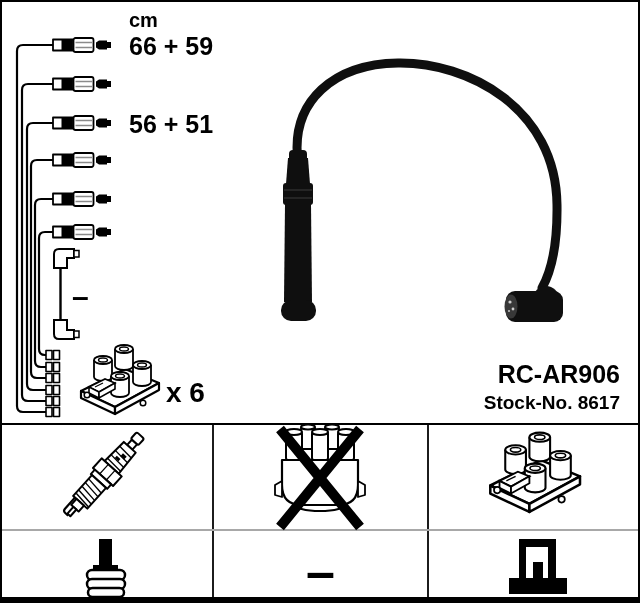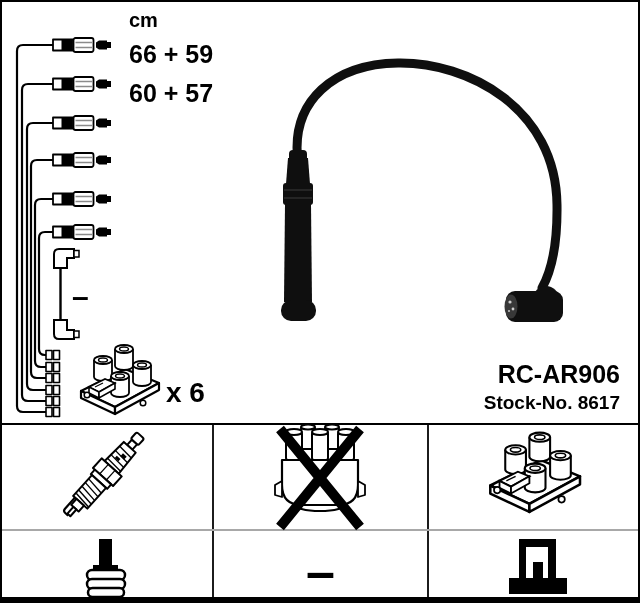--- a/index.html
+++ b/index.html
@@ -15,21 +15,21 @@
     border-left:2px solid #000;border-right:2px solid #000;
     border-top:2px solid #000;border-bottom:6px solid #000;}
   .vdiv{position:absolute;top:425px;height:172px;width:2px;background:#1c1c1c;z-index:1;}
   .vdiv.v1{left:212px;} .vdiv.v2{left:427px;}
   .hdiv{position:absolute;top:529px;left:2px;width:636px;height:2px;background:#a8a8a8;z-index:1;}
   
   svg.art{position:absolute;left:0;top:0;z-index:2;}
   
   .txt{position:absolute;z-index:3;font-weight:bold;white-space:nowrap;}
   .unit-label{left:129px;top:8px;font-size:20px;line-height:24px;}
-  .len{left:129px;font-size:25px;line-height:28px;letter-spacing:0px;margin-top:8px;}
+  .len{left:129px;font-size:25px;line-height:28px;letter-spacing:0px;}
   .len.l0{top:32px;} .len.l1{top:71px;} .len.l2{top:110px;} .len.l3{top:147px;}
   .coil-dash{left:72px;top:280px;font-size:30px;line-height:34px;}
   .qty{left:166px;top:378px;font-size:28px;line-height:30px;}
   .part-no{right:20px;top:358px;font-size:25px;line-height:32px;text-align:right;}
   .stock-no{right:20px;top:392px;font-size:19px;line-height:22px;text-align:right;}
   .cell-dash{left:213px;top:543px;width:215px;font-size:52px;line-height:56px;text-align:center;}
 </style>
 </head>
 <body>
 
@@ -208,20 +208,20 @@
     <g>
       <rect x="509" y="578" width="58" height="16" fill="#000"></rect>
       <rect x="519" y="539" width="37" height="40" fill="#000"></rect>
       <rect x="526" y="547" width="22" height="31" fill="#fff"></rect>
       <rect x="533" y="562" width="10" height="16" fill="#000"></rect>
     </g>
   </svg>
 
   <div class="txt unit-label">cm</div>
   <div class="txt len l0">66 + 59</div>
-  <div class="txt len l1">60 + 57</div>
+  <div class="txt len l2">56 + 51</div>
   <div class="txt coil-dash">–</div>
   <div class="txt qty">x 6</div>
   <div class="txt part-no">RC-AR906</div>
   <div class="txt stock-no">Stock-No. 8617</div>
   <div class="txt cell-dash">–</div>
 
 </div>
 
 </body></html>

